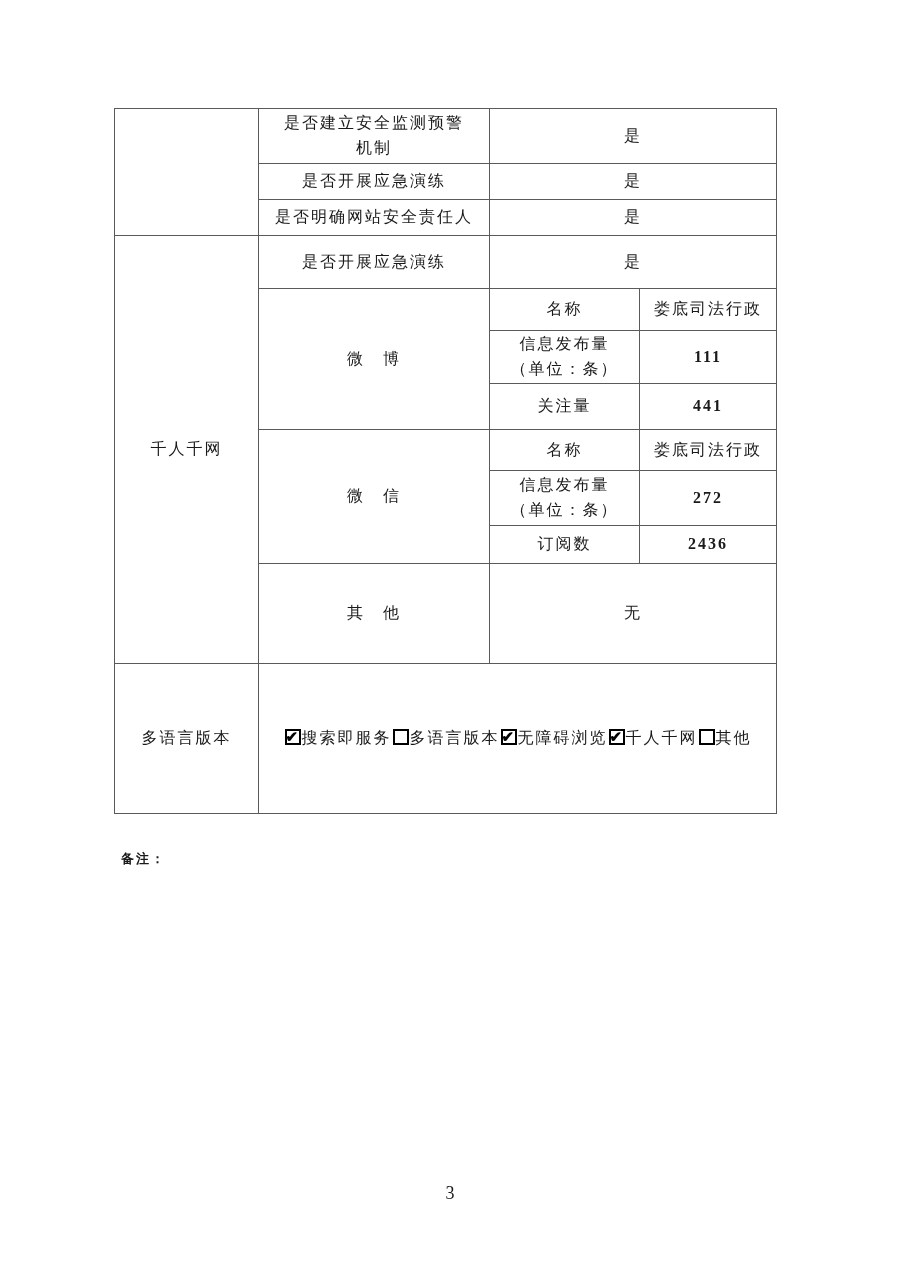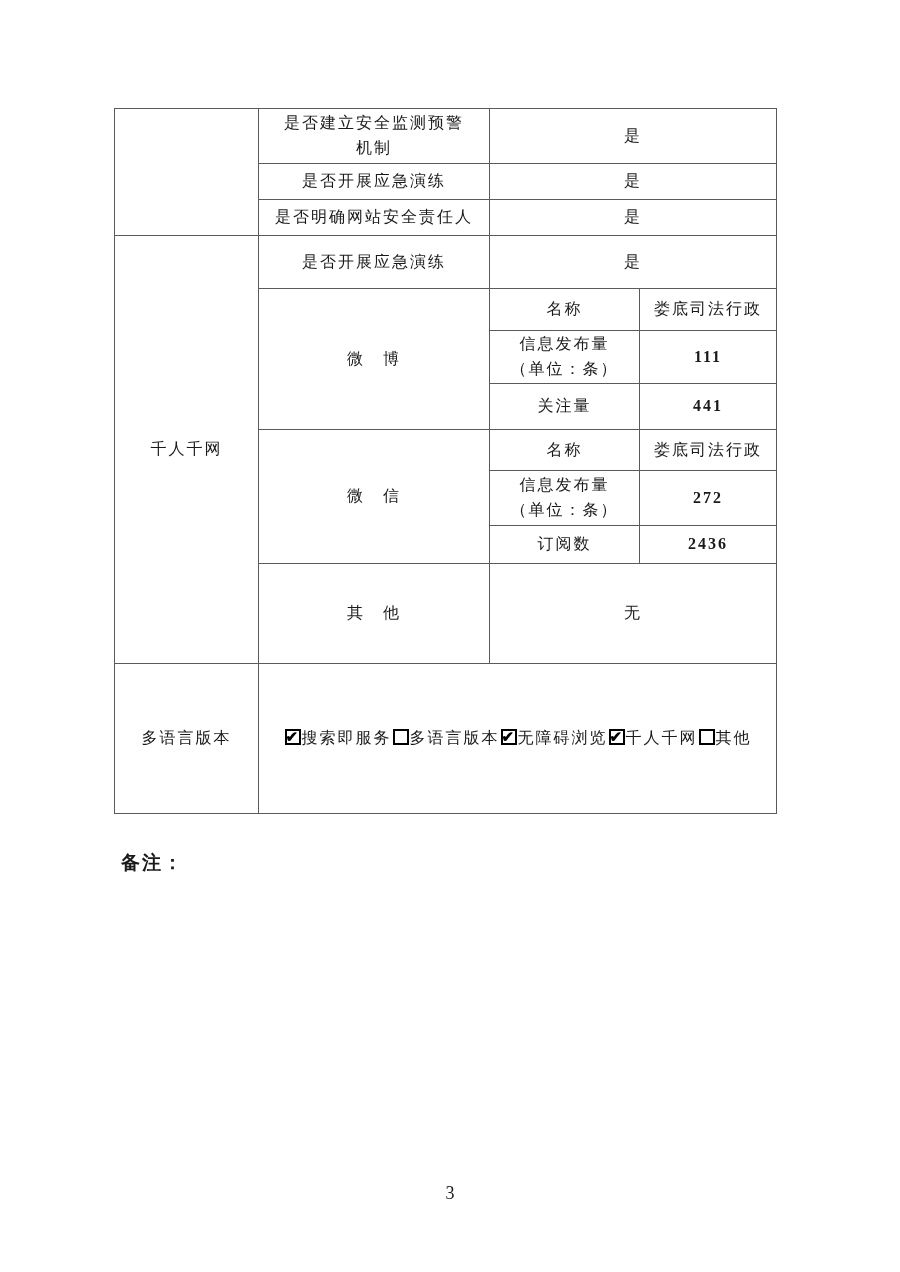--- a/index.html
+++ b/index.html
@@ -66,21 +66,21 @@
     left: -1px; top: -5px;
     font-size: 15px;
     font-weight: bold;
     color: #000;
     letter-spacing: 0;
   }
 
   .notes-label {
     position: absolute;
     left: 121px; top: 850px;
-    font-size: 19px;
+    font-size: 13px;
     font-weight: bold;
     letter-spacing: 2px;
   }
   .page-number {
     position: absolute;
     left: 0; right: 0; top: 1183px;
     text-align: center;
     font-size: 18px;
   }
 </style>

